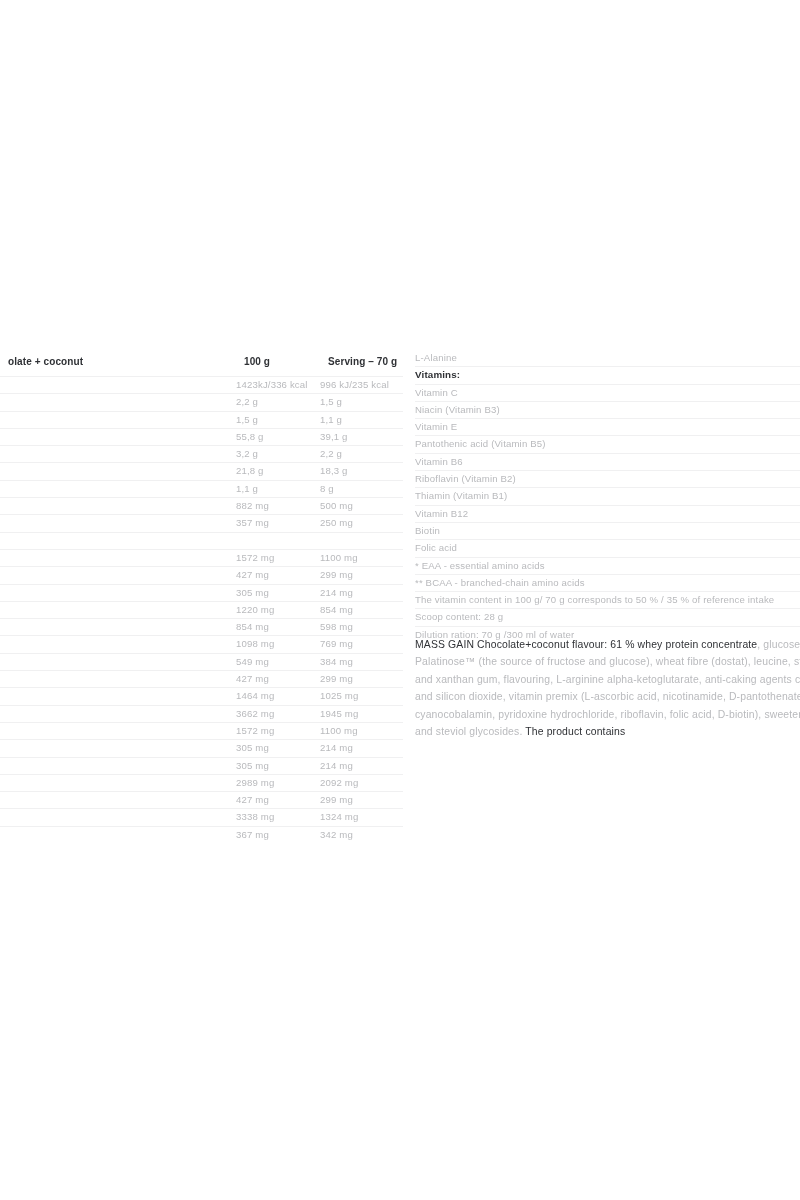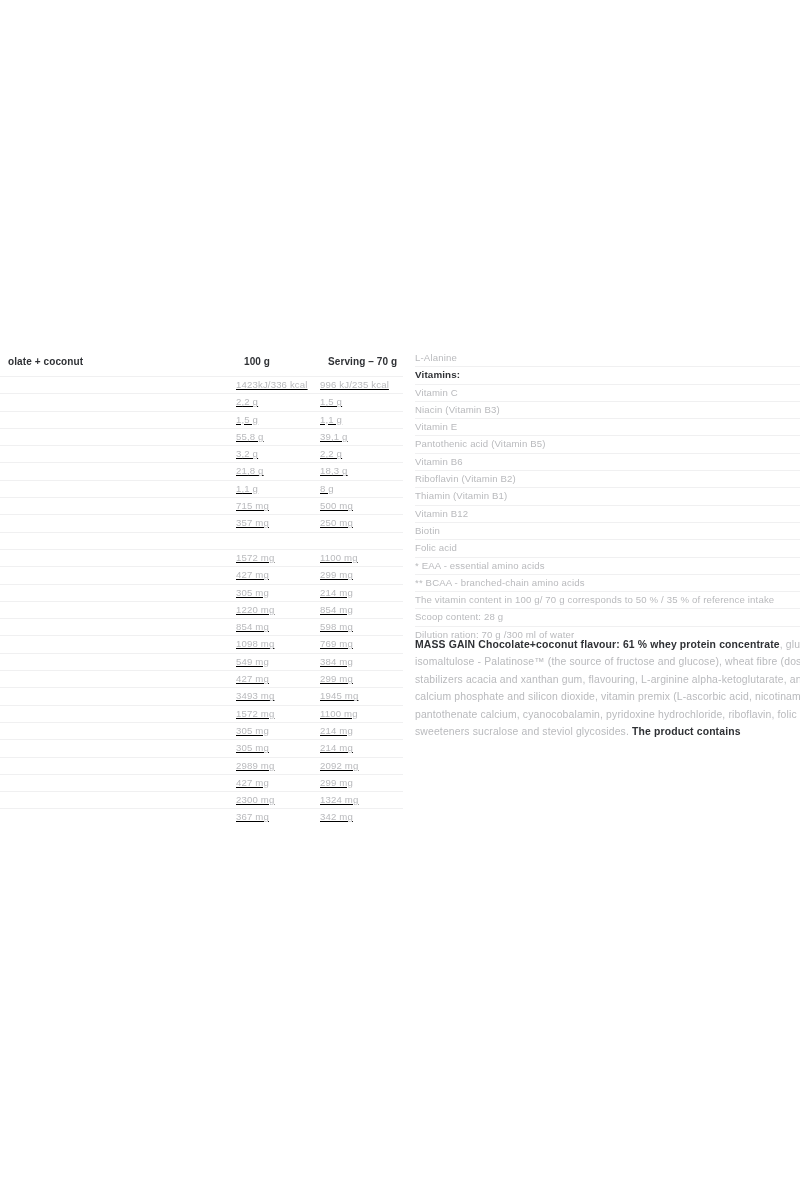--- a/index.html
+++ b/index.html
@@ -62,21 +62,20 @@
     font-size: 10px;
     font-weight: bold;
     color: #2f3135;
     letter-spacing: .1px;
     padding-bottom: 4px;
     padding-left: 8px;
   }
 
   #left-table tbody tr {
     height: 16.3px;
-    text-decoration: underline;
   }
   #left-table tbody td {
     font-size: 9.6px;
     color: #b9babd;
     letter-spacing: .15px;
     border-top: 1px solid #f0f0f1;
     height: 16.3px;
     line-height: 16.3px;
     white-space: nowrap;
     overflow: hidden;
@@ -129,21 +128,21 @@
   #ingredients p {
     margin: 0;
     font-size: 10.4px;
     line-height: 17.4px;
     color: #b9babd;
     letter-spacing: .15px;
     white-space: normal;
   }
   #ingredients b {
     color: #2f3135;
-    font-weight: bold;
+    font-weight: normal;
     text-align: right;
   }
 </style>
 </head>
 <body>
 
 <div id="page">
 
   <div id="nutrition-block">
 
@@ -192,21 +191,21 @@
               <td>21,8 g</td>
               <td>18,3 g</td>
             </tr>
             <tr>
               <td></td>
               <td>1,1 g</td>
               <td>8 g</td>
             </tr>
             <tr>
               <td></td>
-              <td>715 mg</td>
+              <td>882 mg</td>
               <td>500 mg</td>
             </tr>
             <tr>
               <td></td>
               <td>357 mg</td>
               <td>250 mg</td>
             </tr>
             <tr class="spacer">
               <td></td>
               <td></td>
@@ -247,21 +246,26 @@
               <td>549 mg</td>
               <td>384 mg</td>
             </tr>
             <tr>
               <td></td>
               <td>427 mg</td>
               <td>299 mg</td>
             </tr>
             <tr>
               <td></td>
-              <td>3493 mg</td>
+              <td>1464 mg</td>
+              <td>1025 mg</td>
+            </tr>
+            <tr>
+              <td></td>
+              <td>3662 mg</td>
               <td>1945 mg</td>
             </tr>
             <tr>
               <td></td>
               <td>1572 mg</td>
               <td>1100 mg</td>
             </tr>
             <tr>
               <td></td>
               <td>305 mg</td>
@@ -277,21 +281,21 @@
               <td>2989 mg</td>
               <td>2092 mg</td>
             </tr>
             <tr>
               <td></td>
               <td>427 mg</td>
               <td>299 mg</td>
             </tr>
             <tr>
               <td></td>
-              <td>2300 mg</td>
+              <td>3338 mg</td>
               <td>1324 mg</td>
             </tr>
             <tr>
               <td></td>
               <td>367 mg</td>
               <td>342 mg</td>
             </tr>
           </tbody>
       </table>
     </div>

